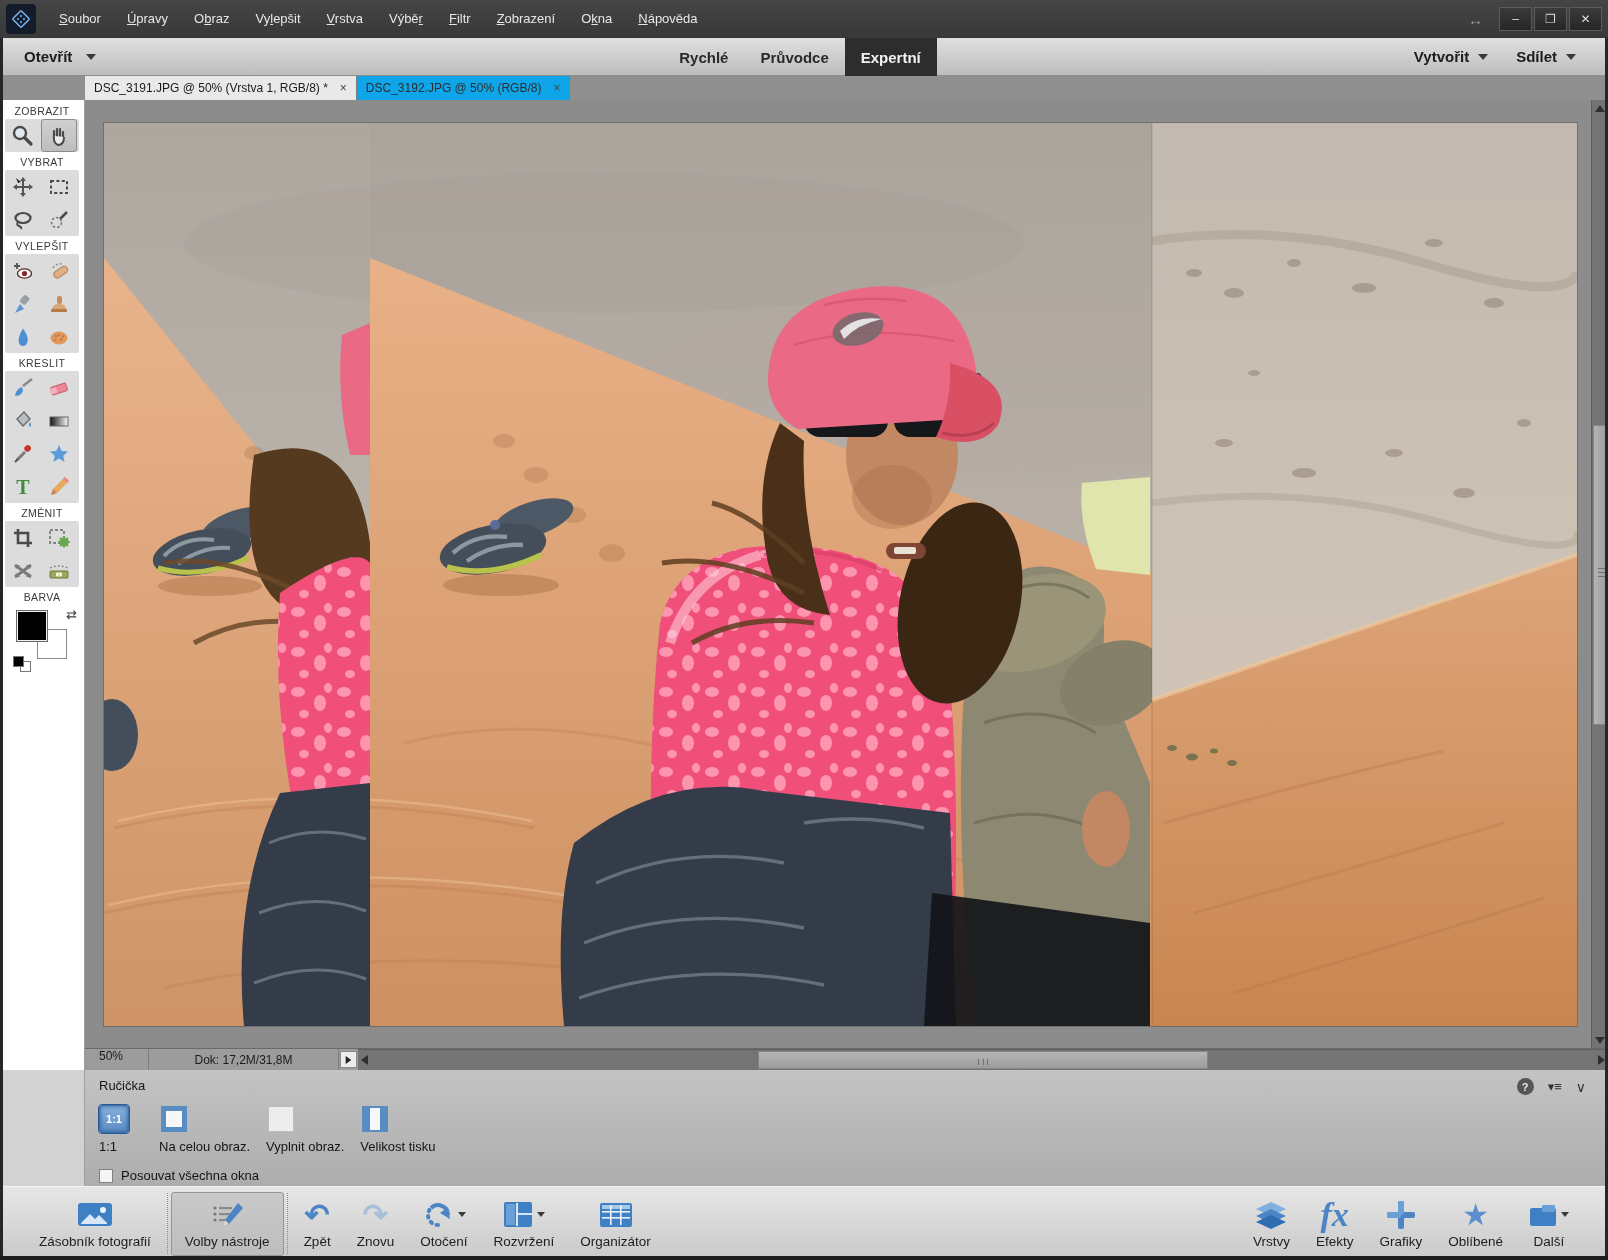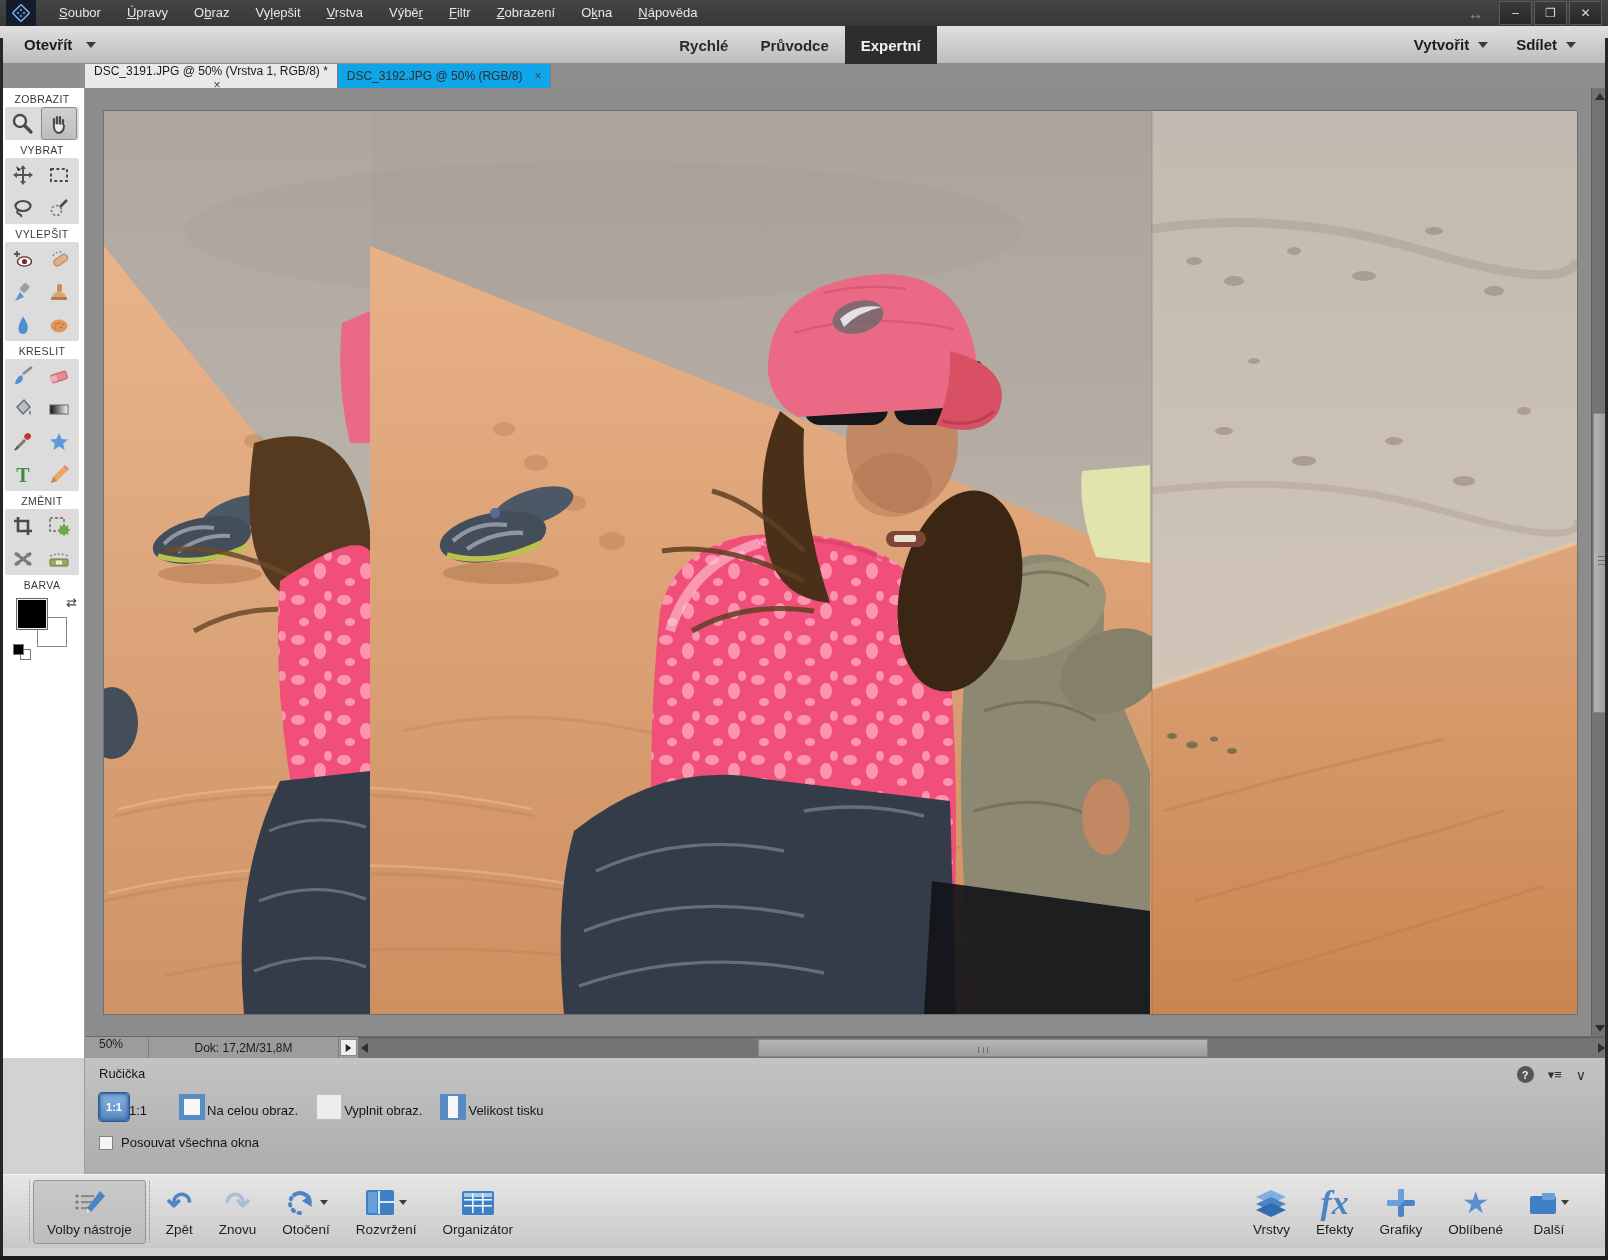--- a/index.html
+++ b/index.html
@@ -6,21 +6,21 @@
   html,body { width:1608px; height:1260px; overflow:hidden; background:#222;
               font-family:"Liberation Sans", sans-serif; }
   #app { position:relative; width:1608px; height:1260px; background:#d2d2d2; }
 
   
   .win-border-l,.win-border-r { position:absolute; top:38px; bottom:0; width:3px; background:#262626; z-index:50; }
   .win-border-l{left:0;} .win-border-r{right:0;}
   .win-border-b { position:absolute; left:0; right:0; bottom:0; height:4px; background:#1c1c1c; z-index:50; }
 
   
-  .titlebar { height:26px; background:linear-gradient(#454545,#383838); display:flex; align-items:center; color:#e6e6e6; }
+  .titlebar { height:38px; background:linear-gradient(#454545,#383838); display:flex; align-items:center; color:#e6e6e6; }
   .applogo { width:30px; height:30px; margin:0 10px 0 6px; background:#141c2b; border-radius:4px;
              display:flex; align-items:center; justify-content:center; }
   .menu-item { padding:0 13px; font-size:13px; height:38px; line-height:38px; cursor:default; }
   .menu-item u { text-decoration:underline; }
   .titlebar-spacer { flex:1; }
   .arrange-icon { color:#9a9a9a; font-size:15px; margin-right:14px; }
   .winbtns { display:flex; margin-right:6px; }
   .winbtn { width:33px; height:24px; background:linear-gradient(#3a3a3a,#262626); border:1px solid #5c5c5c;
             margin-left:2px; color:#dcdcdc; font-size:12px; display:flex; align-items:center; justify-content:center; }
 
@@ -35,21 +35,21 @@
               display:flex; align-items:center; }
   .mode-tab.active { background:#2d2d2d; color:#f2f2f2; }
   .ab-right { margin-left:auto; display:flex; align-items:center; padding-right:18px; z-index:2; }
   .ab-btn { display:flex; align-items:center; font-size:15px; font-weight:bold; color:#1c1c1c; padding:0 14px; }
   .ab-btn .dd { margin-left:9px; }
 
   
   .tabbar { height:24px; background:#8f8f8f; display:flex; padding-left:85px; }
   .doctab { display:flex; align-items:center; padding:0 9px; font-size:12px; color:#2e2e2e;
             background:#0ea5e9; border-right:1px solid #7c7c7c; }
-  .doctab.active { background:#e9e9e9; color:#1a1a1a;flex-direction:column; }
+  .doctab.active { background:#e9e9e9; color:#1a1a1a; }
   .doctab .close { margin-left:12px; font-size:12px; color:#444; }
 
   
   .main-row { display:flex; height:970px; }
 
   
   .toolbox { width:85px; background:#ffffff; border-right:1px solid #9e9e9e; padding-top:3px; }
   .sec-label { height:16px; text-align:center; font-size:10.5px; color:#393939; letter-spacing:.4px; line-height:16px; }
   .tgrid { width:74px; margin:0 auto 2px auto; display:grid; grid-template-columns:36px 36px; background:#dcdcdc; border-radius:2px; }
   .tcell { height:33px; display:flex; align-items:center; justify-content:center; border-radius:3px; }
@@ -96,21 +96,21 @@
   .options-row { display:flex; height:116px; }
   .bottom-left { width:85px; background:#d2d2d2; border-right:1px solid #9e9e9e; }
   .tool-options { flex:1; background:linear-gradient(#c3c3c3,#adadad); position:relative; padding:8px 0 0 14px; }
   .to-title { font-size:13px; color:#151515; }
   .to-icons { position:absolute; right:22px; top:8px; display:flex; align-items:center; gap:14px; }
   .help-circle { width:17px; height:17px; border-radius:50%; background:#555; color:#eee; font-size:11px; font-weight:bold;
                  display:flex; align-items:center; justify-content:center; }
   .panelmenu { font-size:13px; color:#333; }
   .collapse { font-size:14px; color:#333; }
   .zoom-btn-row { display:flex; margin-top:12px; align-items:flex-end; }
-  .zbtn { display:flex; flex-direction:row; align-items:center; margin-right:4px; }
+  .zbtn { display:flex; flex-direction:column; margin-right:4px; }
   .zbtn .ic { width:30px; height:28px; display:flex; align-items:center; justify-content:center; }
   .ic-11 { width:30px; height:28px; background:linear-gradient(#86b0dd,#5a8cc4); border:1px solid #3c6ea8; border-radius:3px;
            color:#fff; font-size:11px; font-weight:bold; display:flex; align-items:center; justify-content:center; }
   .zbtn.sel .ic-11 { outline:1px solid #2c5a94; box-shadow:inset 0 0 4px #2c5a94; }
   .ic-fit { width:26px; height:26px; border:5px solid #5a8cc4; background:#f6f6f6; }
   .ic-fill { width:26px; height:26px; background:#ededed; border:1px solid #bdbdbd; }
   .ic-print { width:26px; height:26px; background:#5a8cc4; position:relative; }
   .ic-print::after { content:""; position:absolute; left:8px; top:2px; width:10px; height:22px; background:#f6f6f6; }
   .zbtn .lbl { font-size:13px; color:#151515; margin-top:6px; white-space:nowrap; }
   .checkrow { display:flex; align-items:center; margin-top:14px; font-size:13px; color:#151515; }
@@ -646,20 +646,30 @@
         </div>
       </div>
       <div class="checkrow">
         <div class="checkbox"></div>
         <span>Posouvat všechna okna</span>
       </div>
     </div>
   </div>
 
   <div class="taskbar">
+    <div class="tbtn">
+      <div class="ticon">
+        <svg width="36" height="27" viewBox="0 0 36 27">
+            <rect x="1" y="2" width="34" height="23" rx="3" fill="#3f7fc4"></rect>
+            <circle cx="26" cy="9" r="3" fill="#eaf2fb"></circle>
+            <path d="M4,22 l9,-9 5,5 4,-4 8,8 v1 H4 z" fill="#d8e8f8"></path>
+          </svg>
+      </div>
+      <div class="tlbl">Zásobník fotografií</div>
+    </div>
     <div class="vsep"></div>
     <div class="tbtn active">
       <div class="ticon">
         <svg width="34" height="28" viewBox="0 0 34 28">
             <circle cx="5" cy="7" r="1.6" fill="#777"></circle>
             <circle cx="5" cy="13" r="1.6" fill="#777"></circle>
             <circle cx="5" cy="19" r="1.6" fill="#777"></circle>
             <rect x="9" y="6" width="13" height="2.2" fill="#8a8a8a"></rect>
             <rect x="9" y="12" width="13" height="2.2" fill="#8a8a8a"></rect>
             <rect x="9" y="18" width="9" height="2.2" fill="#8a8a8a"></rect>

